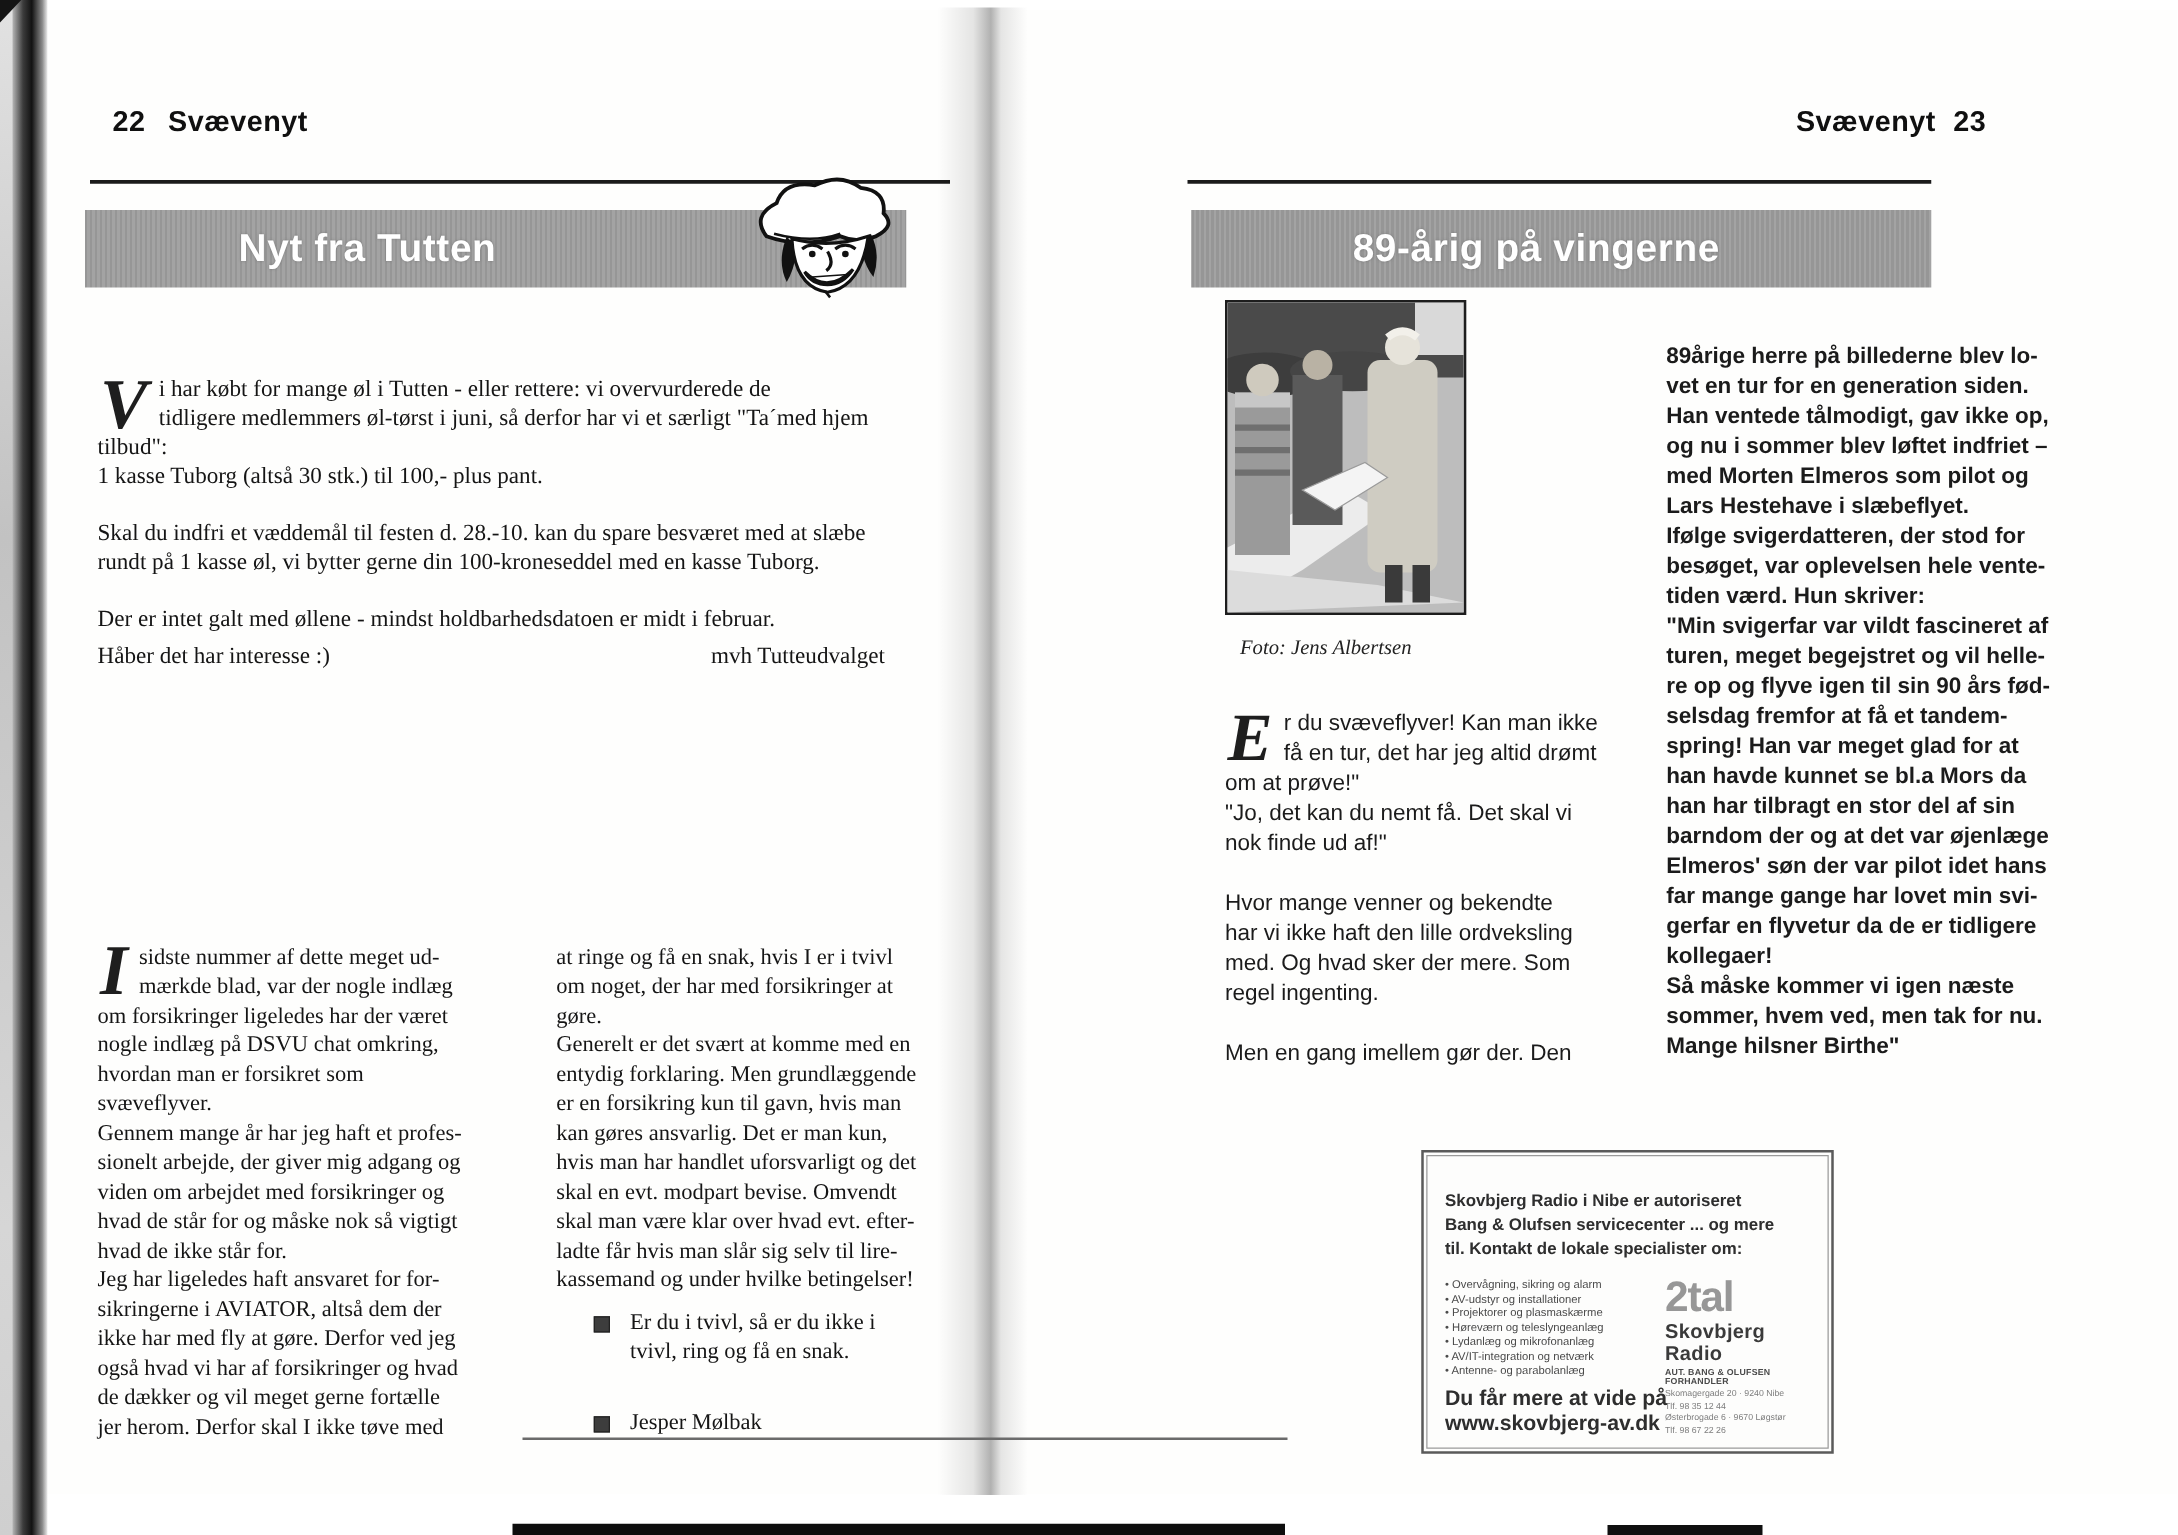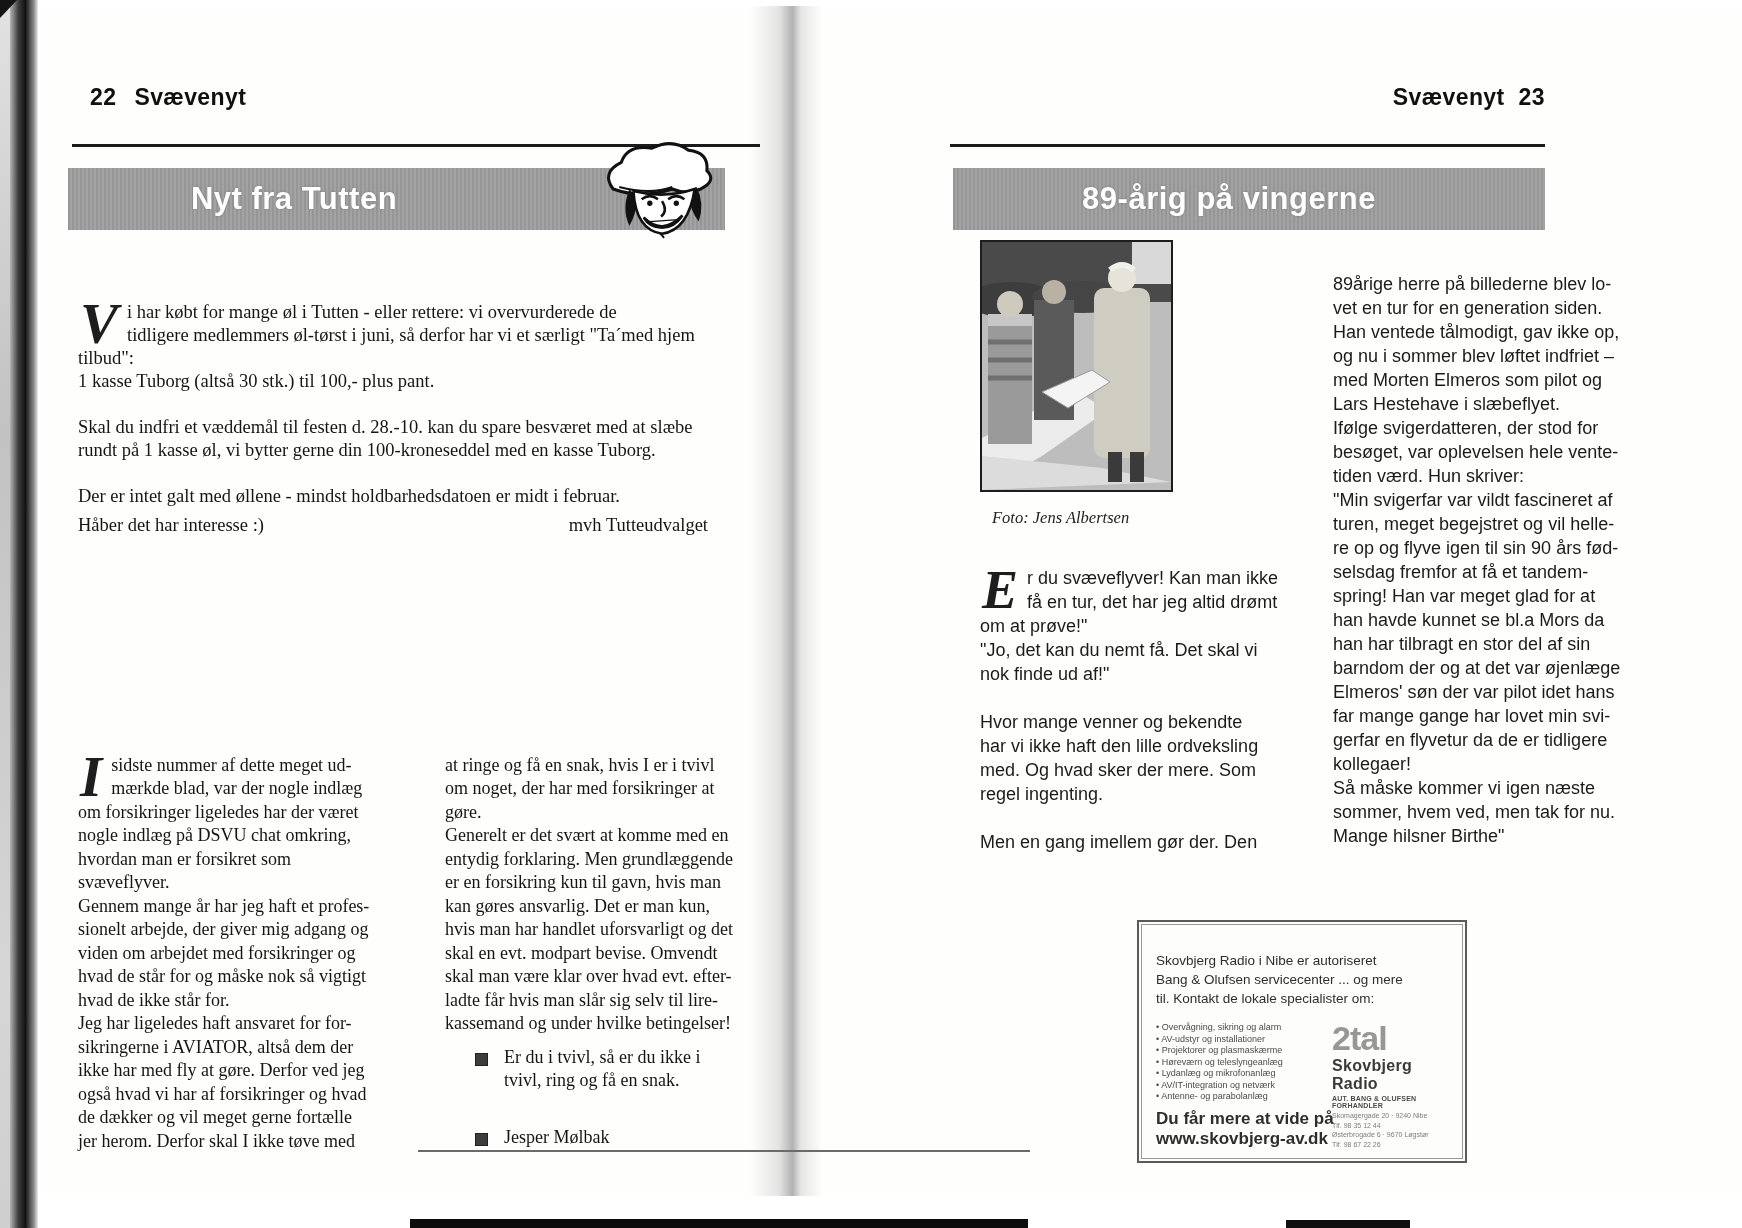--- a/index.html
+++ b/index.html
@@ -11,21 +11,21 @@
   .edge-bg{left:0;top:0;width:16px;height:1228px;background:linear-gradient(180deg,#e2e2e2,#c2c2c2 35%,#d6d6d6 80%,#cfcfcf);}
   .edge-strip{left:10px;top:0;width:28px;height:1228px;
       background:linear-gradient(90deg,#b5b5b5 0%,#3c3c3c 30%,#121212 55%,#8a8a8a 85%,#ececec 100%);}
   .corner-notch{left:0;top:0;width:0;height:0;border-top:18px solid #141414;border-right:17px solid transparent;}
   .gutter{left:750px;top:6px;width:82px;height:1190px;
       background:linear-gradient(90deg,rgba(0,0,0,0) 0%,rgba(0,0,0,0.10) 35%,rgba(70,70,70,0.42) 52%,rgba(140,140,140,0.22) 62%,rgba(255,255,255,0) 88%);}
   .bottom-line{left:418px;top:1150px;width:612px;height:2px;background:#6b6b6b;}
   .bottom-bar-a{left:410px;top:1219px;width:618px;height:9px;background:#0d0d0d;}
   .bottom-bar-b{left:1286px;top:1220px;width:124px;height:8px;background:#101010;}
 
-  .page{background:#fefefd;top:8px;height:1187px;}
+  .page{background:#fefefd;top:8px;height:1187px;padding-left:44px;}
   #page-left{left:36px;width:744px;}
   #page-right{left:800px;width:942px;}
 
   .page-head{font-weight:bold;font-size:23px;letter-spacing:.4px;color:#101010;display:flex;gap:18px;}
   .rule{height:3px;background:#1b1b1b;}
   .titlebar{height:62px;color:#ffffff;font-weight:bold;font-size:31px;letter-spacing:.5px;
       display:flex;align-items:center;justify-content:center;
       background:repeating-linear-gradient(90deg,#969696 0px,#969696 2px,#a3a3a3 2px,#a3a3a3 4px);
       text-shadow:0 0 2px rgba(90,90,90,.55);}
 
@@ -39,21 +39,21 @@
   .bullet-row{display:flex;gap:16px;margin:10px 0 0 30px;}
   .bullet-sq{width:11px;height:11px;background:#3d3d3d;margin-top:7px;flex:none;border:1px solid #222;}
 
   .p23-col{font-size:18px;line-height:24px;color:#1b1b1b;white-space:pre-line;}
   .photo-frame{border:2px solid #1d1d1d;box-sizing:border-box;background:#bdbdbd;}
   .photo-frame svg{display:block;width:100%;height:100%;}
   .caption{font-family:"Liberation Serif",serif;font-style:italic;font-size:16.5px;color:#222;}
 
   .adbox{border:2px solid #5a5a5a;box-sizing:border-box;background:#fdfdfc;}
   .adbox-inner{position:absolute;inset:2px;border:1px solid #9a9a9a;padding:26px 14px 10px 14px;box-sizing:border-box;}
-  .ad-head{font-weight:normal;font-size:13.5px;line-height:19px;color:#2e2e2e;white-space:pre-line;}
+  .ad-head{font-weight:bold;font-size:13.5px;line-height:19px;color:#2e2e2e;white-space:pre-line;}
   .ad-row{display:flex;margin-top:14px;}
   .ad-bullets{width:176px;font-size:9px;line-height:11.5px;color:#4a4a4a;flex:none;}
   .ad-logo-col{margin-left:0;}
   .ad-logo{font-size:34px;line-height:32px;font-weight:bold;color:#979797;letter-spacing:-1px;}
   .ad-dealer{font-size:16px;font-weight:bold;color:#3a3a3a;margin-top:3px;letter-spacing:.3px;}
   .ad-sub{font-size:7px;font-weight:bold;color:#4a4a4a;margin-top:2px;letter-spacing:.2px;}
   .ad-addr{font-size:7px;line-height:9.5px;color:#7d7d7d;white-space:pre-line;margin-top:2px;}
   .ad-footer{position:absolute;left:14px;bottom:9px;font-size:17px;font-weight:bold;color:#2e2e2e;}
 </style>
 </head>
@@ -197,21 +197,21 @@
 nok finde ud af!"
 
 Hvor mange venner og bekendte
 har vi ikke haft den lille ordveksling
 med. Og hvad sker der mere. Som
 regel ingenting.
 
 Men en gang imellem gør der. Den</span>
     </div>
 
-    <div class="abs p23-col" style="left:533px;top:240px;width:362px;">
+    <div class="abs p23-col" style="left:533px;top:240px;width:362px;font-weight:bold;">
       <span>89årige herre på billederne blev lo-
 vet en tur for en generation siden.
 Han ventede tålmodigt, gav ikke op,
 og nu i sommer blev løftet indfriet –
 med Morten Elmeros som pilot og
 Lars Hestehave i slæbeflyet.
 Ifølge svigerdatteren, der stod for
 besøget, var oplevelsen hele vente-
 tiden værd. Hun skriver:
 "Min svigerfar var vildt fascineret af

